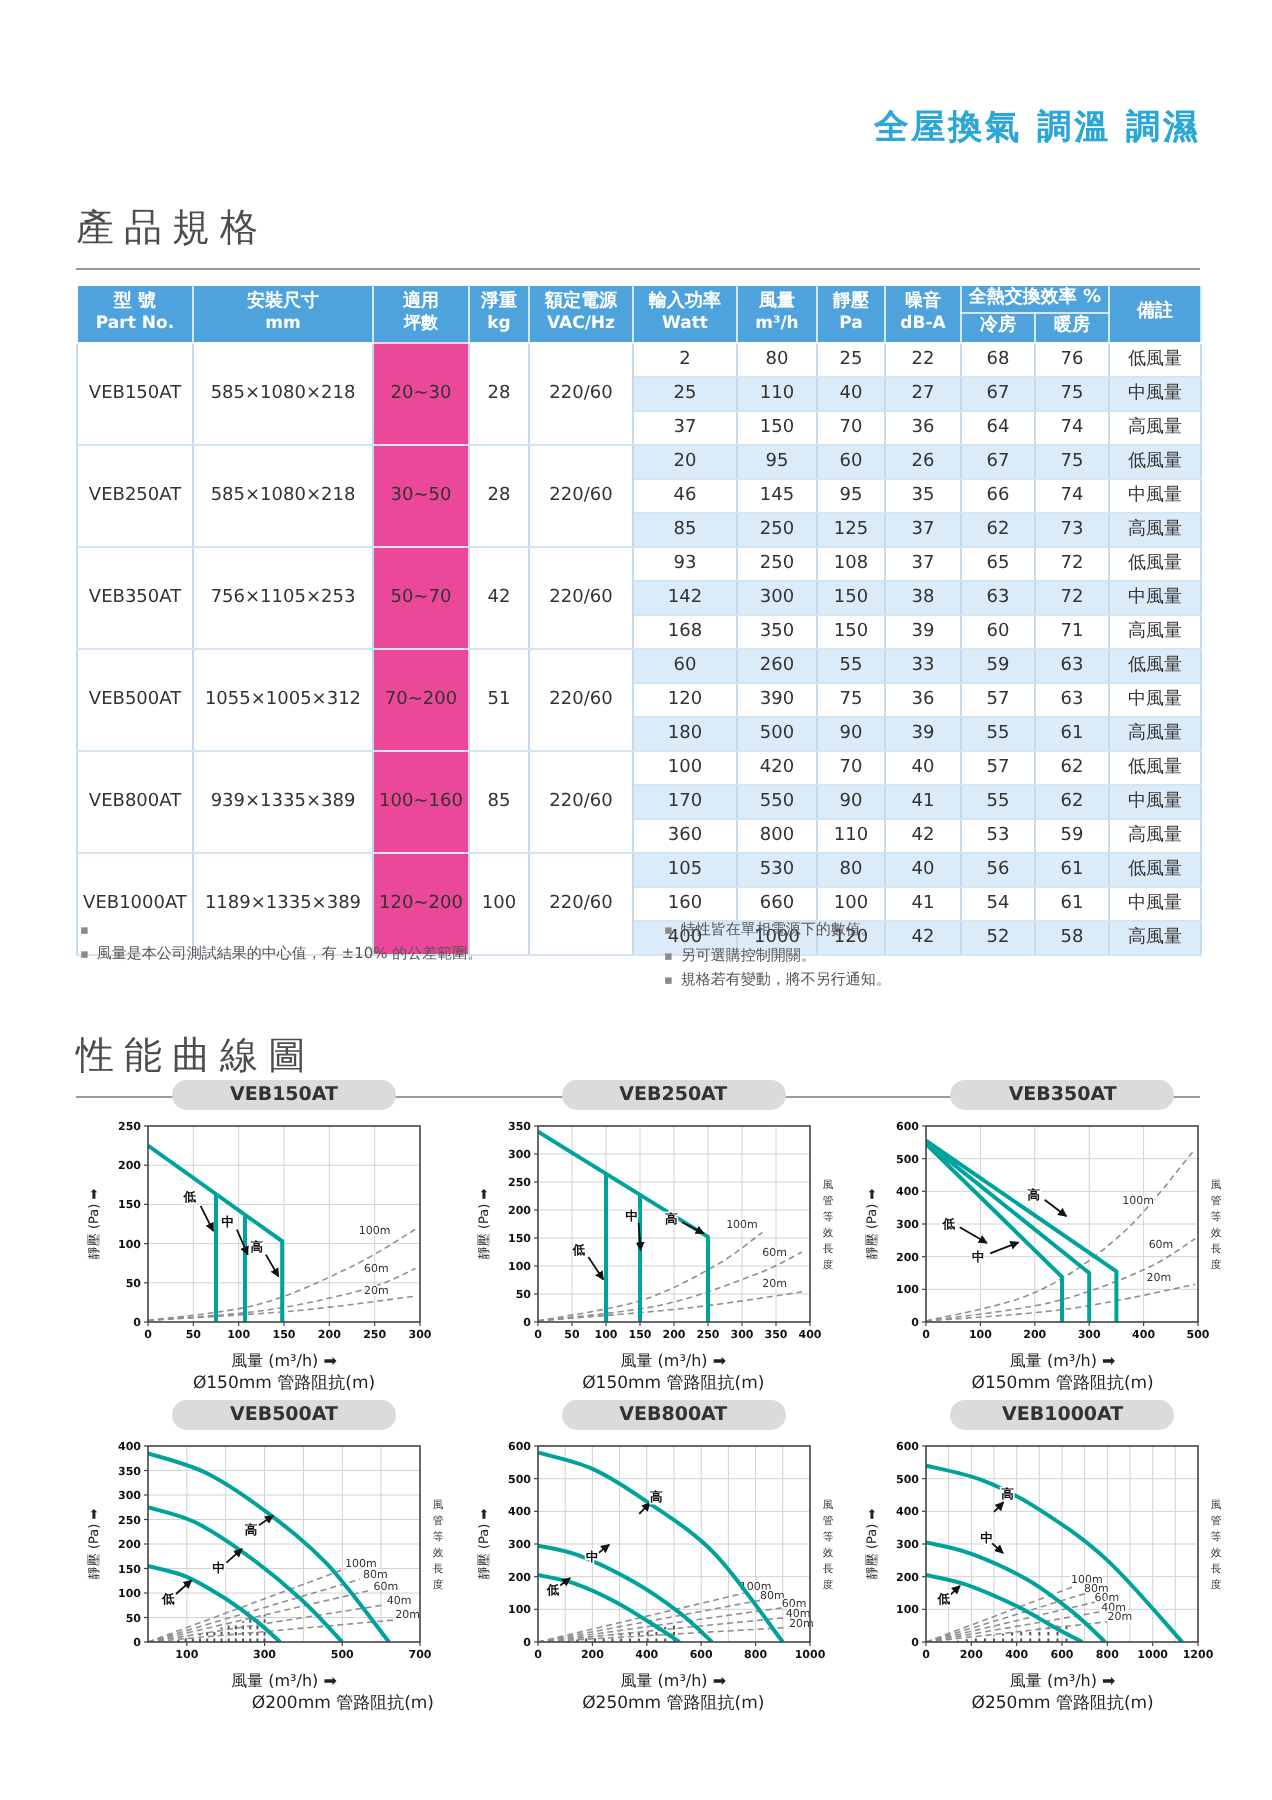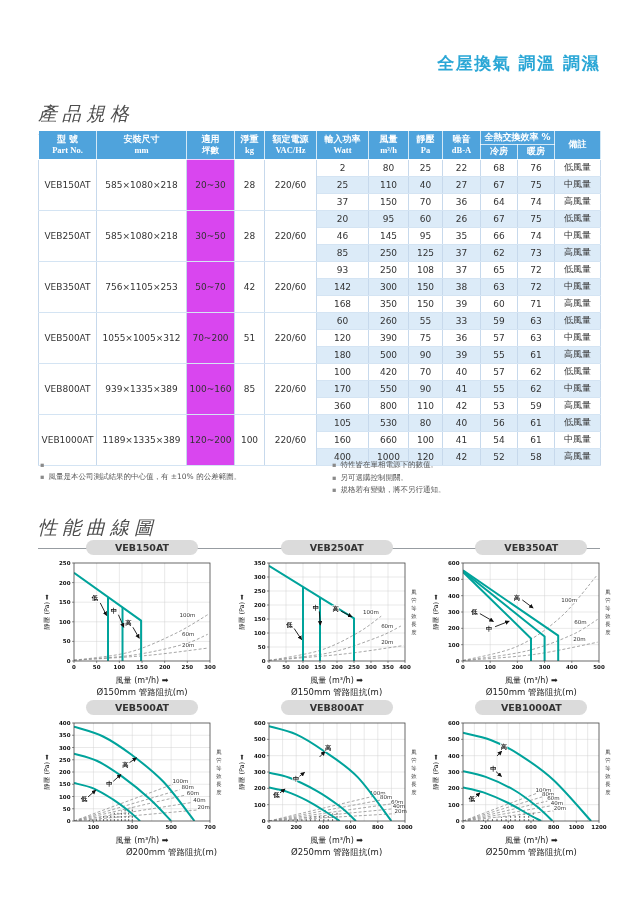--- a/index.html
+++ b/index.html
@@ -8,41 +8,41 @@
     font-family:"DejaVu Sans","Liberation Sans",sans-serif;
     -webkit-font-smoothing:antialiased;color:#333;overflow:hidden;
   }
   .tagline{
     position:absolute;top:52px;right:36px;font-size:17px;font-weight:600;
     color:#2ba7d6;letter-spacing:1.5px;margin-left:40px;
   }
   .section-head{
     position:absolute;left:38px;width:562px;color:#4d4d4d;
     border-bottom:1px solid #979ca1;padding-bottom:7px;
-    font-size:19px;letter-spacing:5px;font-weight:400;font-style:italic;
+    font-size:19px;letter-spacing:5px;font-weight:400;
   }
   #spec-head{top:88px;}
   #curve-head{top:502px;}
 
   
   #spec-table-wrap{position:absolute;left:38px;top:130px;width:562px;}
-  table.spec{border-collapse:collapse;width:562px;table-layout:fixed;border:1px solid #9fb8cf;}
+  table.spec{border-collapse:collapse;width:562px;table-layout:fixed;border:1px solid #9fb8cf;margin-top:12px;}
   table.spec th{
     background:#4fa3dc;color:#fff;font-weight:700;border:1px solid rgba(255,255,255,.75);
     font-size:9px;line-height:1.25;padding:1px 0;text-align:center;vertical-align:middle;
   }
-  table.spec th .sub{font-size:8.5px;font-weight:700;font-family:Liberation Serif, serif;}
+  table.spec th .sub{font-size:8.5px;font-weight:700;}
   table.spec td{
     font-size:9px;text-align:center;vertical-align:middle;height:16px;padding:0 1px;
     border-left:1px solid #c7d9ec;border-right:1px solid #c7d9ec;
     border-top:1px solid #d4e4f3;border-bottom:1px solid #d4e4f3;
     background:#fff;color:#333;white-space:nowrap;
   }
   table.spec td.shaded{background:#dcebf8;}
-  table.spec td.area{background:#d946ef;}
+  table.spec td.area{background:#ec4899;}
   table.spec tr.group-start td{border-top:1px solid #9fbfdc;}
 
   
   .notes{position:absolute;top:460px;font-size:7.5px;color:#555;line-height:1.4;}
   #notes-left{left:40px;width:280px;}
   #notes-right{left:332px;width:270px;}
   .note-item{display:flex;margin-bottom:2px;}
   .note-item .bullet{color:#8a8a8a;font-size:6.5px;margin-right:4px;line-height:1.6;}
   .note-item .txt{white-space:pre-line;}
 

